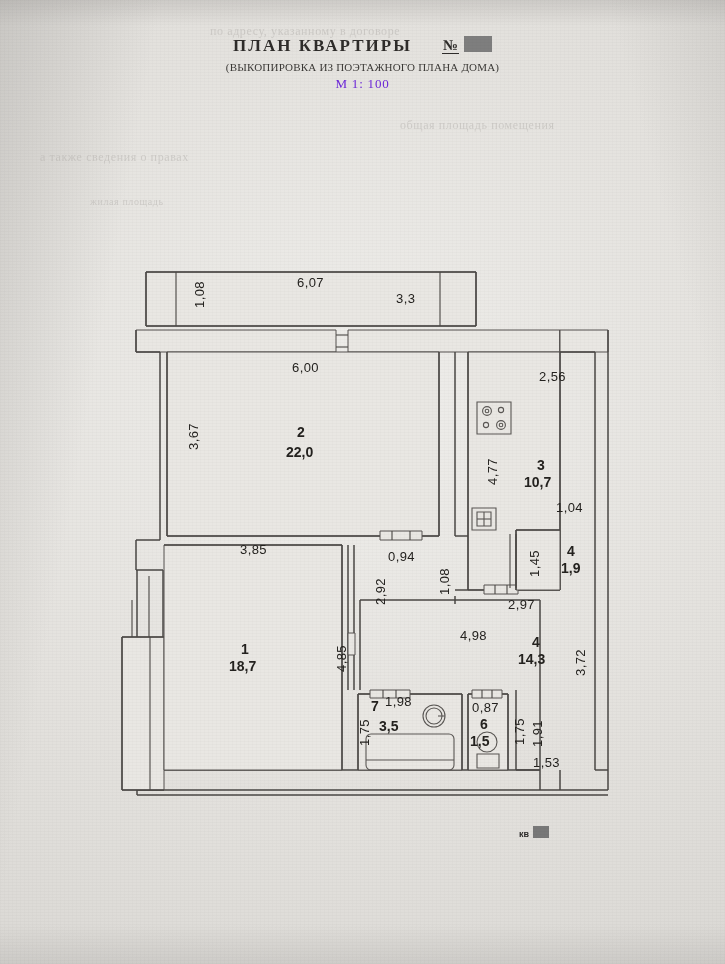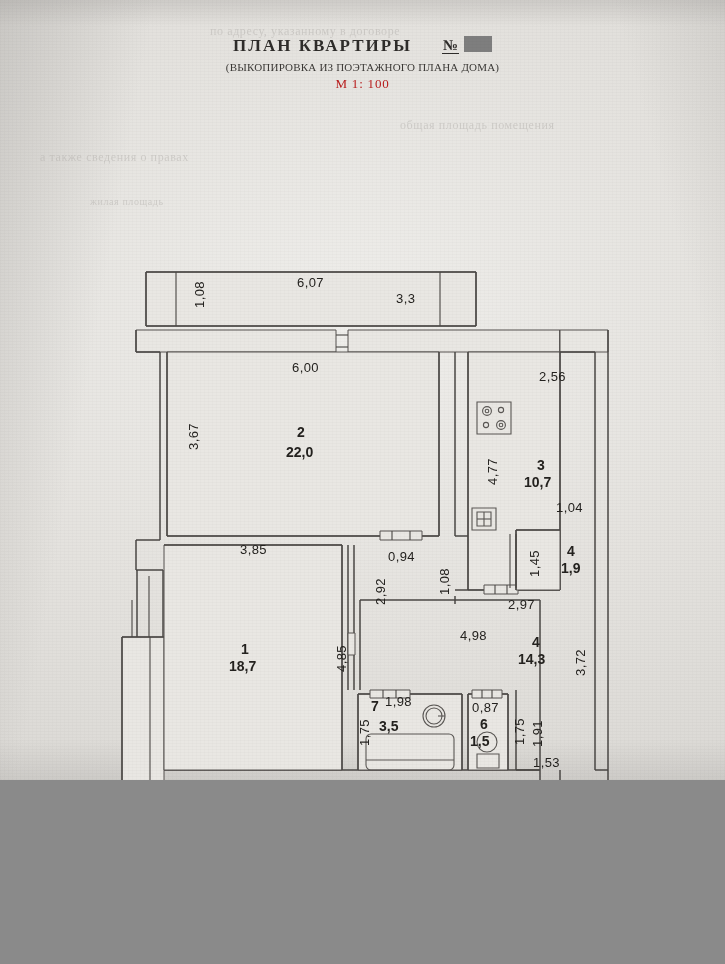--- a/index.html
+++ b/index.html
@@ -1,21 +1,21 @@
 <!DOCTYPE html>
 <html><head>
 <meta charset="utf-8">
 <style>
   html,body{margin:0;padding:0;background:#8a8a8a;}
   body{
     font-family:"Liberation Serif", serif;
   }
   #page{
     position:relative;
-    width:725px;height:780px;
+    width:725px;height:964px;
     overflow:hidden;
     background:#d8d6d2;
   }
   
   #paper{
     position:absolute;inset:0;
     background:
       linear-gradient(100deg, rgba(150,148,145,.30) 0%, rgba(255,255,255,0) 18%),
       linear-gradient(255deg, rgba(150,148,145,.18) 0%, rgba(255,255,255,0) 12%),
       linear-gradient(180deg, rgba(166,163,160,.35) 0px, rgba(255,255,255,0) 26px),
@@ -39,21 +39,21 @@
   #hdr{position:absolute;left:0;right:0;top:36px;text-align:center;}
   #title{
     font-family:"Liberation Serif", serif;
     font-weight:bold;font-size:17px;letter-spacing:2.0px;
     color:#2e2c2a;display:inline-block;text-align:center;
   }
   #numwrap{display:inline-block;margin-left:26px;vertical-align:1px;}
   #numsym{font-weight:bold;font-size:15px;color:#2e2c2a;border-bottom:1.4px solid #2e2c2a;padding:0 1px;}
   #numbox{display:inline-block;width:28px;height:16px;background:#7e7e7e;vertical-align:-2px;margin-left:5px;}
   #sub1{margin-top:5px;font-size:11px;letter-spacing:.2px;color:#3b3936;}
-  #sub2{margin-top:3px;font-size:13px;letter-spacing:.8px;color:#b91c1c;}
+  #sub2{margin-top:3px;font-size:13px;letter-spacing:.8px;color:#6d28d9;}
 
   
   #draw{position:absolute;left:0;top:0;width:725px;height:964px;}
   #draw line, #draw path, #draw rect, #draw circle, #draw polyline{
     vector-effect:non-scaling-stroke;
   }
   .w  {stroke:#4a4744;stroke-width:1.5;fill:none;}   
   .wt {stroke:#4a4744;stroke-width:1.1;fill:none;}   
   .wf {stroke:#565350;stroke-width:1.0;fill:#e9e7e3;}
   .fx {stroke:#5a5754;stroke-width:1.1;fill:none;}   

